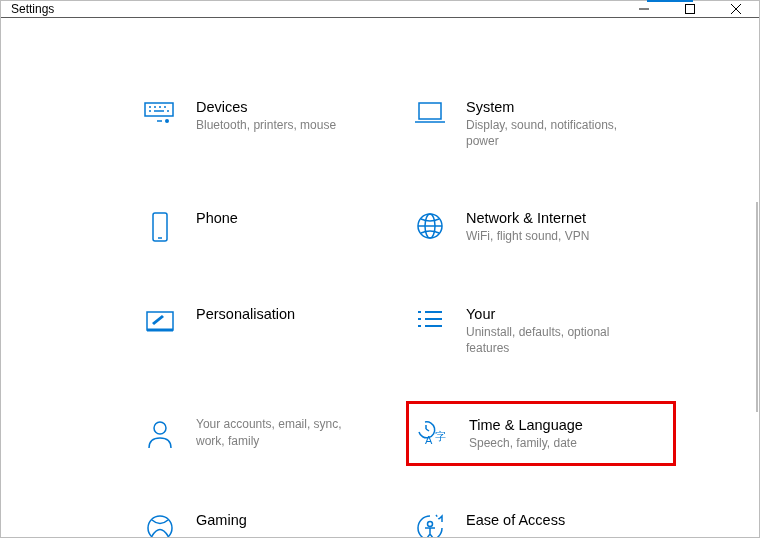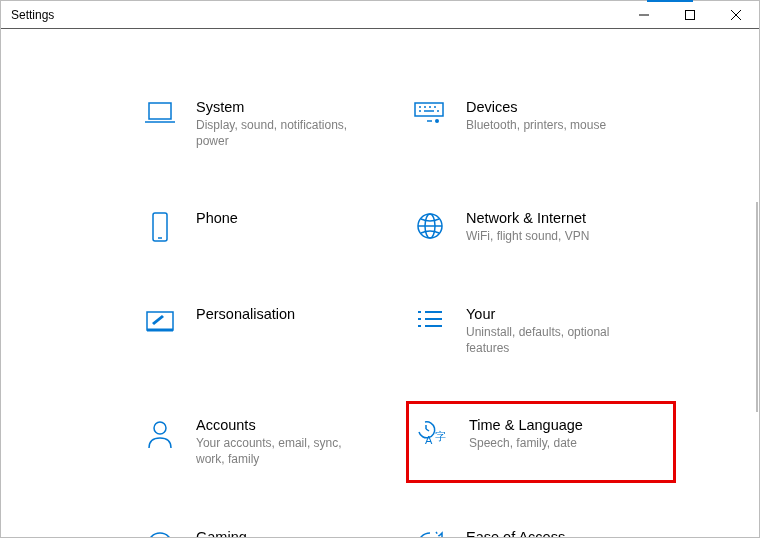--- a/index.html
+++ b/index.html
@@ -5,21 +5,21 @@
   * { box-sizing: border-box; }
   html, body {
     margin: 0; padding: 0;
     width: 760px; height: 538px;
     font-family: "Segoe UI", Arial, sans-serif;
     background: #ffffff;
     overflow: hidden;
     position: relative;
   }
   .win { width: 760px; height: 538px; border: 1px solid #bcbcbc; position: relative; background:#fff; }
-  .titlebar { height: 28px; display: flex; align-items: center; border-bottom: 1px solid #5a5a5a; }
+  .titlebar { height: 17px; display: flex; align-items: center; border-bottom: 1px solid #5a5a5a; }
   .titlebar .title { font-size: 12px; padding-left: 10px; color:#000; }
   .titlebar .spacer { flex: 1; }
   .winbtn { width: 46px; height: 30px; display:flex; align-items:center; justify-content:center; color:#000; }
   .winbtn svg { stroke:#000; }
   .content { position:absolute; left:0; right:0; top:31px; bottom:0; overflow:hidden; }
   .grid {
     display:grid;
     grid-template-columns: 270px 270px;
     column-gap: 0px;
     row-gap: 48px;
@@ -67,33 +67,20 @@
           <line x1="10" y1="0" x2="0" y2="10" stroke-width="1"></line>
         </svg>
     </div>
   </div>
 
   <div class="content">
     <div class="grid">
 
       <div class="card">
         <div class="iconwrap">
-            <svg width="32" height="28" stroke-width="1.5">
-              <rect x="5" y="3" width="22" height="16"></rect>
-              <line x1="1" y1="22" x2="31" y2="22"></line>
-            </svg>
-          </div>
-        <div class="text">
-          <div class="title2">System</div>
-          <div class="desc">Display, sound, notifications, power</div>
-        </div>
-      </div>
-
-      <div class="card">
-        <div class="iconwrap">
             <svg width="34" height="28" stroke-width="1.5">
               <rect x="2" y="3" width="28" height="13"></rect>
               <line x1="6" y1="7" x2="8" y2="7"></line>
               <line x1="11" y1="7" x2="13" y2="7"></line>
               <line x1="16" y1="7" x2="18" y2="7"></line>
               <line x1="21" y1="7" x2="23" y2="7"></line>
               <line x1="6" y1="11" x2="8" y2="11"></line>
               <line x1="11" y1="11" x2="21" y2="11"></line>
               <line x1="24" y1="11" x2="26" y2="11"></line>
               <circle cx="24" cy="21" r="2" fill="#0378d4" stroke="none"></circle>
@@ -101,20 +88,33 @@
             </svg>
           </div>
         <div class="text">
           <div class="title2">Devices</div>
           <div class="desc">Bluetooth, printers, mouse</div>
         </div>
       </div>
 
       <div class="card">
         <div class="iconwrap">
+            <svg width="32" height="28" stroke-width="1.5">
+              <rect x="5" y="3" width="22" height="16"></rect>
+              <line x1="1" y1="22" x2="31" y2="22"></line>
+            </svg>
+          </div>
+        <div class="text">
+          <div class="title2">System</div>
+          <div class="desc">Display, sound, notifications, power</div>
+        </div>
+      </div>
+
+      <div class="card">
+        <div class="iconwrap">
             <svg width="26" height="34" stroke-width="1.5">
               <rect x="6" y="2" width="14" height="28" rx="2"></rect>
               <line x1="11" y1="27" x2="15" y2="27"></line>
             </svg>
           </div>
         <div class="text">
           <div class="title2">Phone</div>
         </div>
       </div>
 
@@ -165,21 +165,20 @@
       </div>
 
       <div class="card">
         <div class="iconwrap">
             <svg width="28" height="32" stroke-width="1.5">
               <circle cx="14" cy="10" r="6"></circle>
               <path d="M3 30 Q3 20 14 20 Q25 20 25 30" fill="none"></path>
             </svg>
           </div>
         <div class="text">
-          <div class="title2">Accounts</div>
           <div class="desc">Your accounts, email, sync, work, family</div>
         </div>
       </div>
 
       <div class="card hl" style="padding:12px 6px; margin:-9px 0;">
         <div class="iconwrap">
             <svg width="32" height="30" stroke-width="1.5">
               <path d="M8 4 A8 8 0 1 1 2 14" fill="none"></path>
               <line x1="9" y1="7" x2="9" y2="11"></line>
               <line x1="9" y1="11" x2="12" y2="13"></line>

